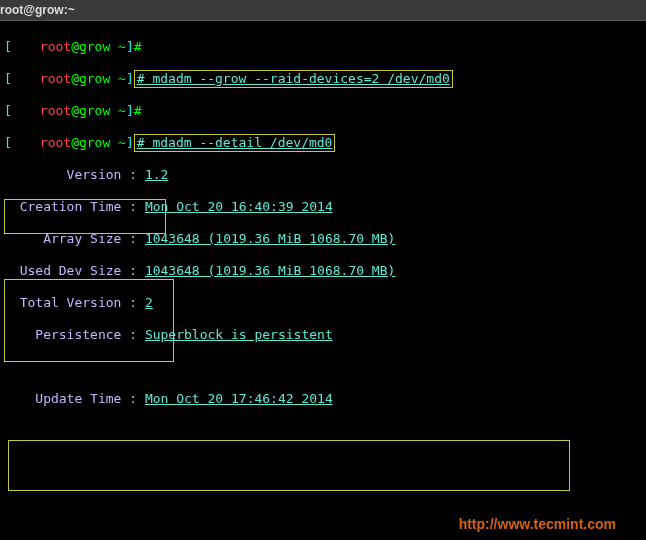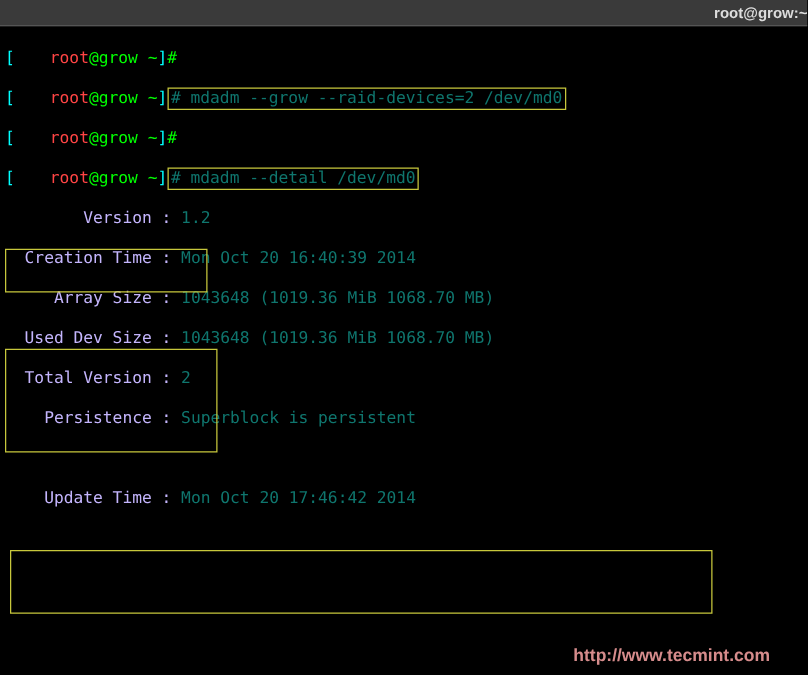--- a/index.html
+++ b/index.html
@@ -14,53 +14,53 @@
     color: #00ff00;
     overflow: hidden;
     position: relative;
   }
   .titlebar {
     height: 20px;
     background: #3a3a3a;
     color: #ddd;
     font-family: sans-serif;
     font-size: 12px;
-    text-align: right;
+    text-align: left;
     line-height: 20px;
     font-weight: bold;
     border-bottom: 1px solid #555;
   }
   .term {
     padding: 2px 4px;
     white-space: pre;
   }
   .line { height: 16px; }
   .prompt-br { color: #00ffff; } 
   .prompt-user { color: #ff4444; margin-left: 28px; }
   .prompt-host { color: #00ff00; }
   .prompt-path { color: #00ff00; }
   .prompt-hash { color: #00ff00; }
-  .white { color: #0f766e; }
+  .white { color: #5eead4; text-decoration: underline; }
   .green { color: #c4b5fd; }
   .box {
     border: 1px solid #c8c83c;
     display: inline-block;
     padding: 0 2px;
     margin: -1px 0;
   }
   .boxblock {
     border: 1px solid #c8c83c;
     position: absolute;
     pointer-events: none;
   }
   .watermark {
     position: absolute;
     right: 30px;
     bottom: 8px;
-    color: #fca5a5;
+    color: #f97316;
     font-family: sans-serif;
     font-size: 14px;
     font-weight: bold;
     opacity: 0.85;
     pointer-events: none;
   }
 </style>
 </head>
 <body>
 

